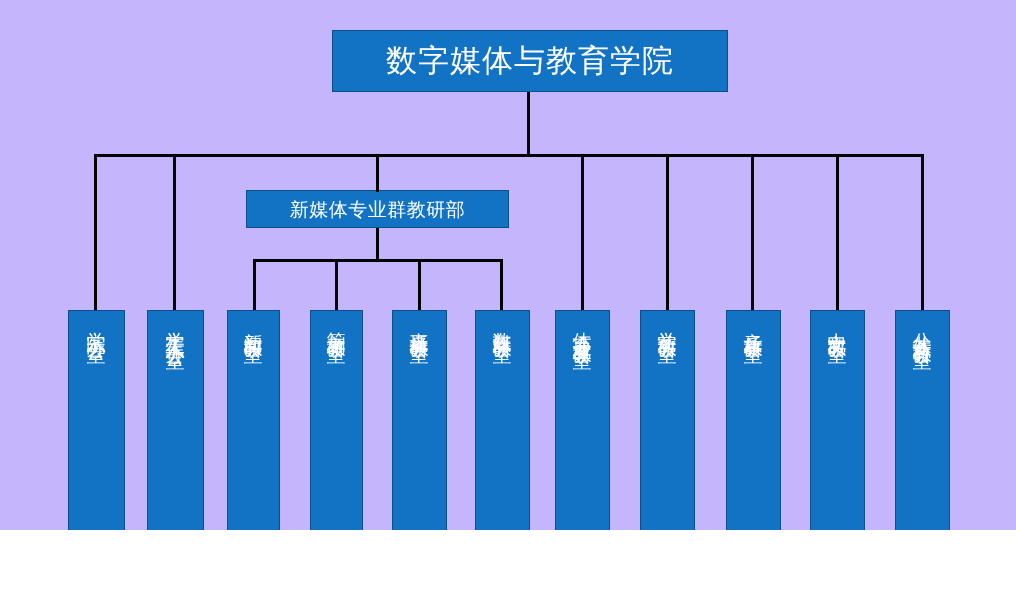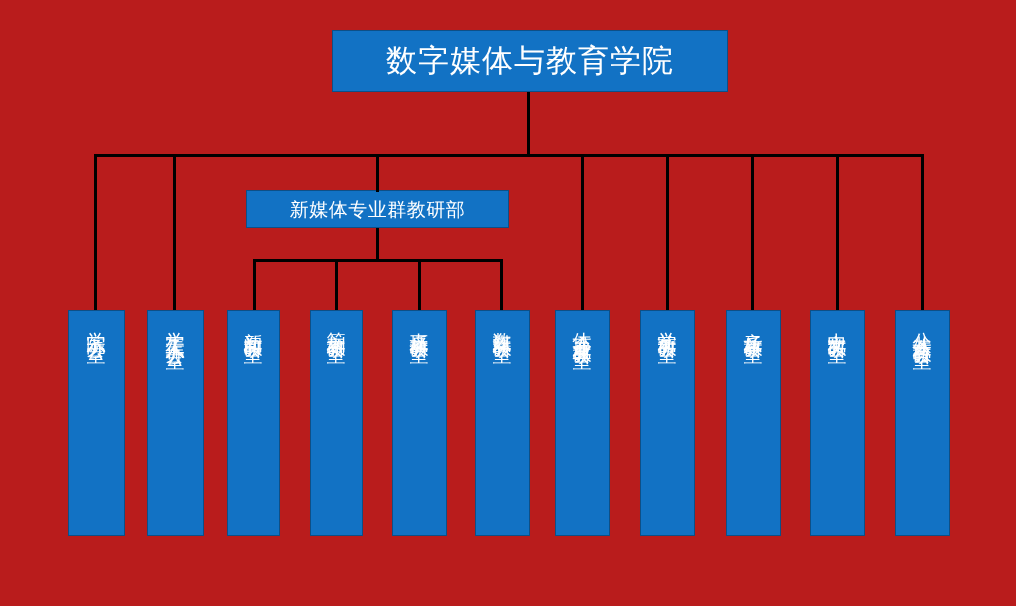--- a/index.html
+++ b/index.html
@@ -7,22 +7,22 @@
     margin: 0;
     padding: 0;
     background: #ffffff;
   }
   body {
     font-family: "DejaVu Sans", "Liberation Sans", sans-serif;
   }
   #chart-root {
     position: relative;
     width: 1016px;
-    height: 606px;
-    background: #b91c1c;
+    height: 530px;
+    background: #c4b5fd;
     overflow: hidden;
   }
   .node {
     position: absolute;
     background: #1272c4;
     border: 1px solid #0d4f87;
     box-sizing: border-box;
     color: #ffffff;
     display: flex;
     align-items: center;

